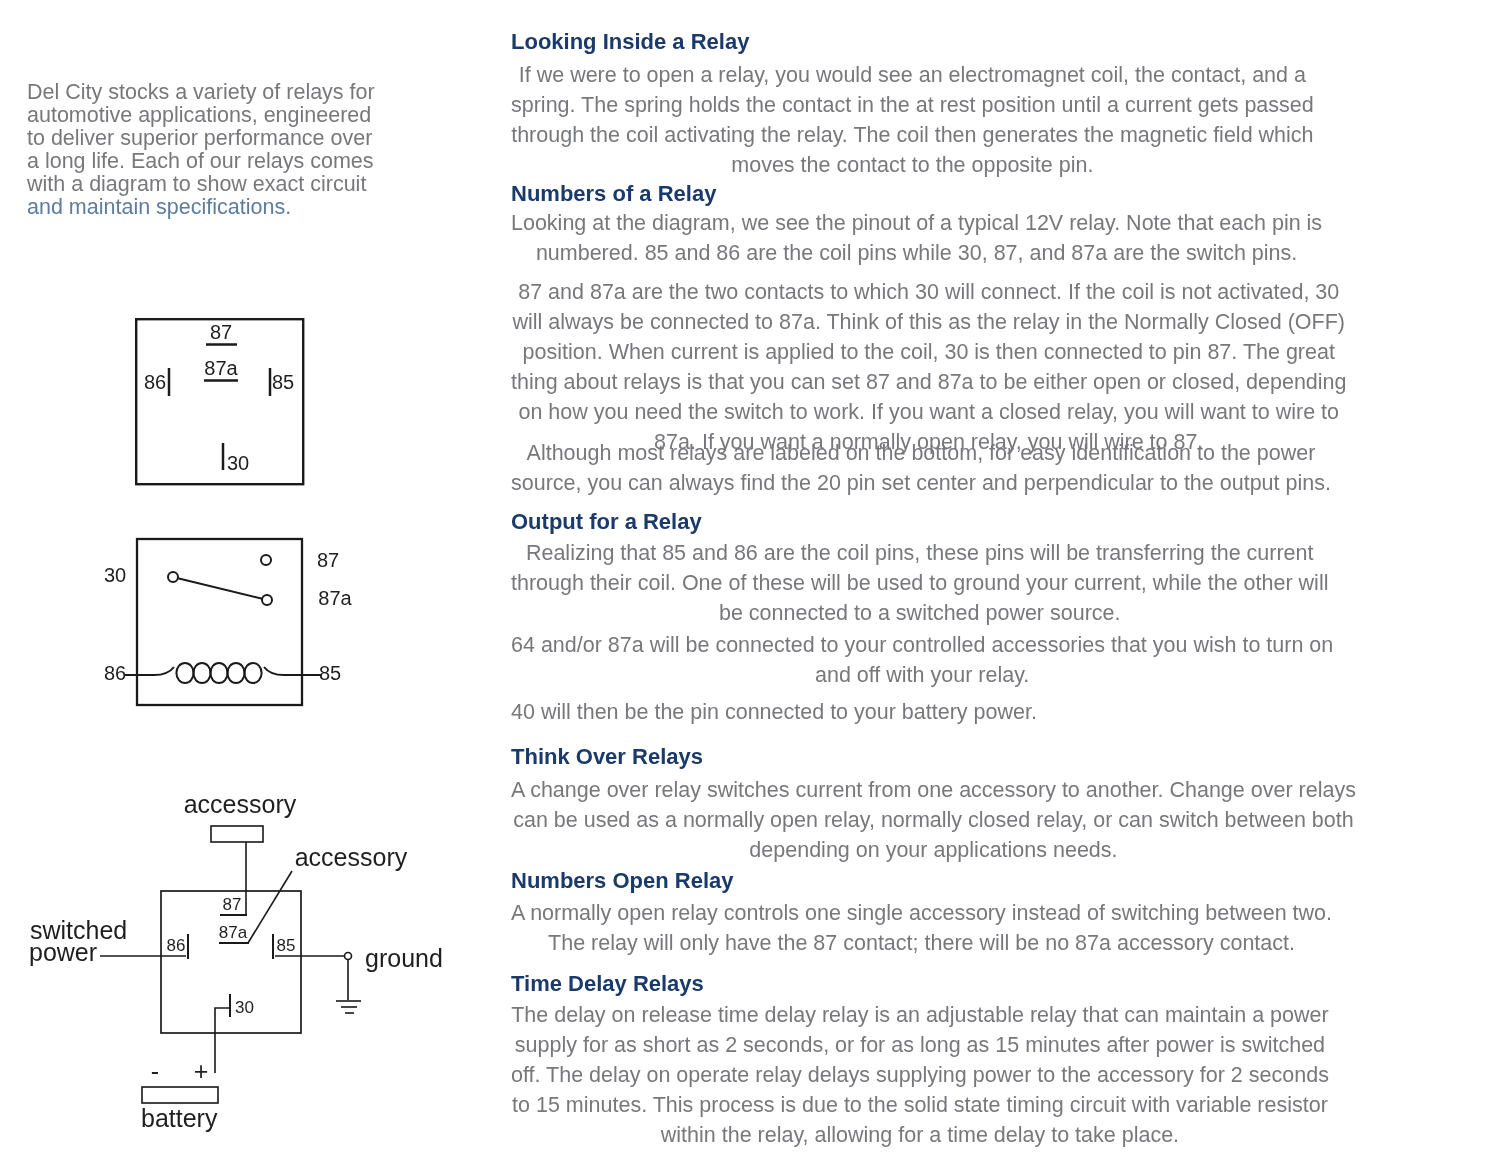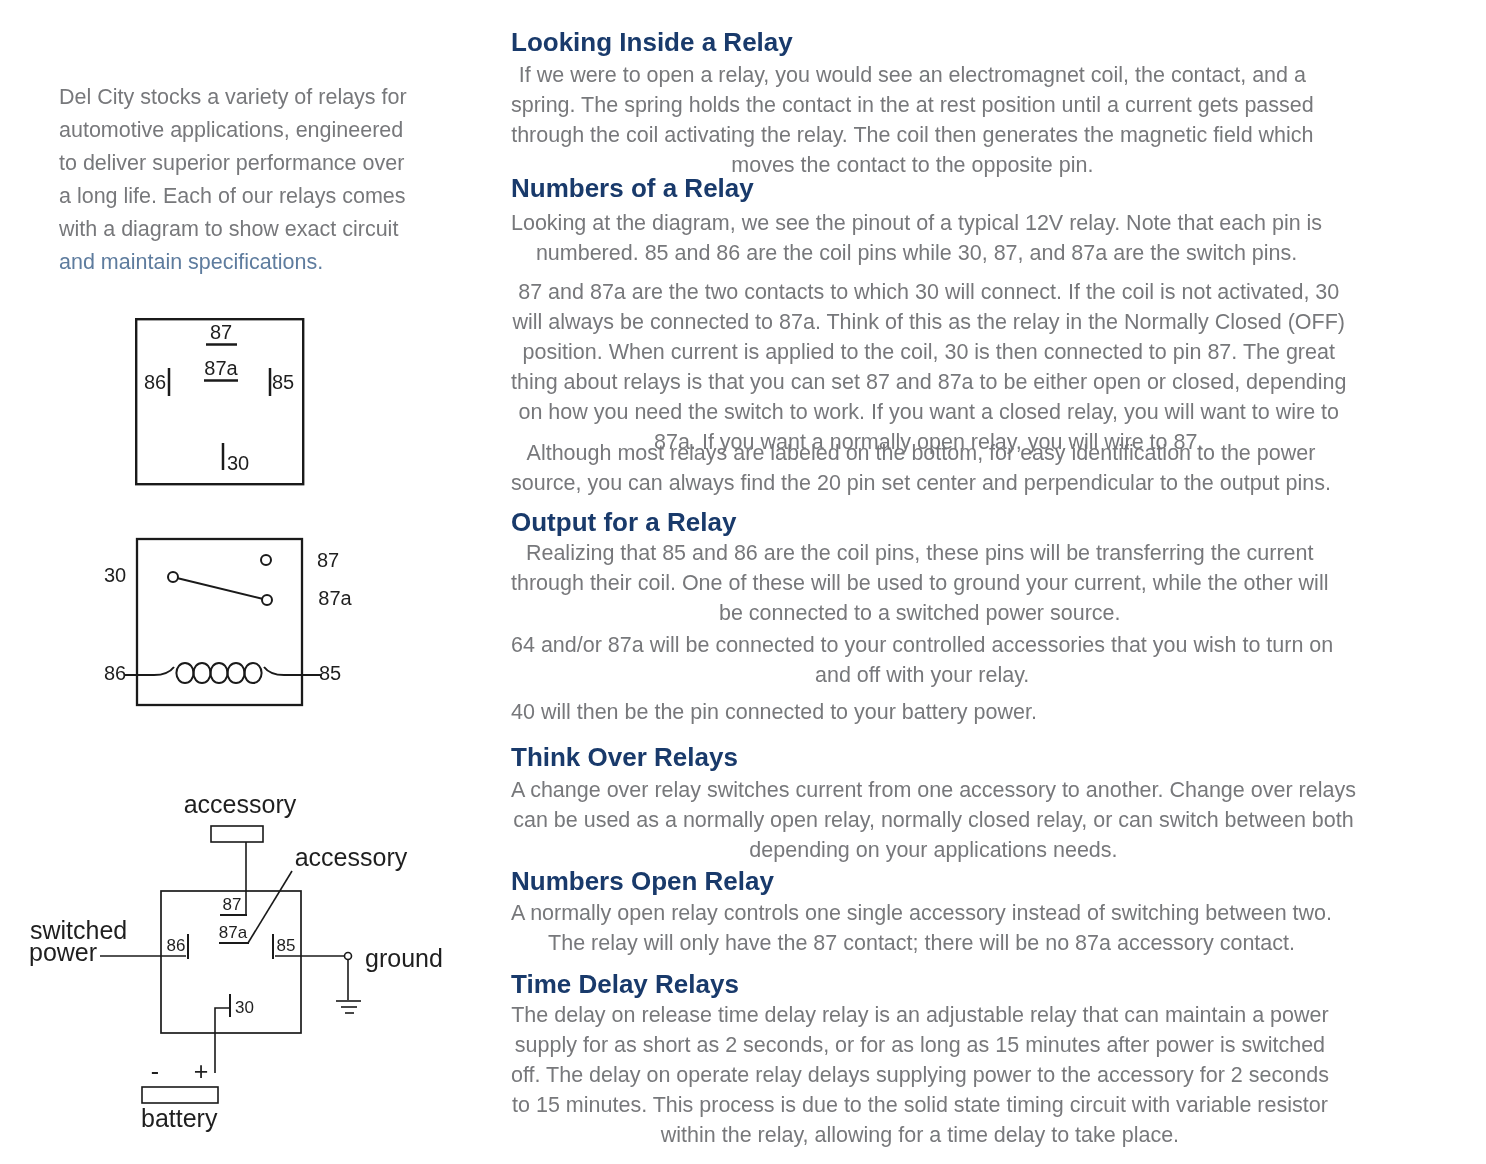--- a/index.html
+++ b/index.html
@@ -10,30 +10,29 @@
     height: 1164px;
     background: #ffffff;
     font-family: "Liberation Sans", "DejaVu Sans", sans-serif;
     overflow: hidden;
   }
   .intro {
     position: absolute;
     left: 27px;
     top: 81px;
     font-size: 21.5px;
-    line-height: 33px;
+    line-height: 23px;
     color: #77787b;
     white-space: pre;
-    margin-left: 32px;
   }
   .intro .tail { color: #5e7c9e; }
   .heading {
     position: absolute;
     left: 511px;
-    font-size: 26px;
+    font-size: 22px;
     line-height: 26px;
     font-weight: bold;
     color: #193a6b;
     white-space: pre;
   }
   .para {
     position: absolute;
     left: 511px;
     font-size: 21.5px;
     line-height: 30px;
@@ -139,21 +138,21 @@
     </svg>
   </div>
 
   <div>
     <div class="heading" style="top:29px">Looking Inside a Relay</div>
     <div class="para" style="top:60px">If we were to open a relay, you would see an electromagnet coil, the contact, and a
 spring. The spring holds the contact in the at rest position until a current gets passed
 through the coil activating the relay. The coil then generates the magnetic field which
 moves the contact to the opposite pin.</div>
 
-    <div class="heading" style="top:175px">Numbers of a Relay</div>
+    <div class="heading" style="top:181px">Numbers of a Relay</div>
     <div class="para" style="top:208px">Looking at the diagram, we see the pinout of a typical 12V relay. Note that each pin is
 numbered. 85 and 86 are the coil pins while 30, 87, and 87a are the switch pins.</div>
     <div class="para" style="top:277px">87 and 87a are the two contacts to which 30 will connect. If the coil is not activated, 30
 will always be connected to 87a. Think of this as the relay in the Normally Closed (OFF)
 position. When current is applied to the coil, 30 is then connected to pin 87. The great
 thing about relays is that you can set 87 and 87a to be either open or closed, depending
 on how you need the switch to work. If you want a closed relay, you will want to wire to
 87a. If you want a normally open relay, you will wire to 87.</div>
     <div class="para" style="top:438px">Although most relays are labeled on the bottom, for easy identification to the power
 source, you can always find the 20 pin set center and perpendicular to the output pins.</div>

